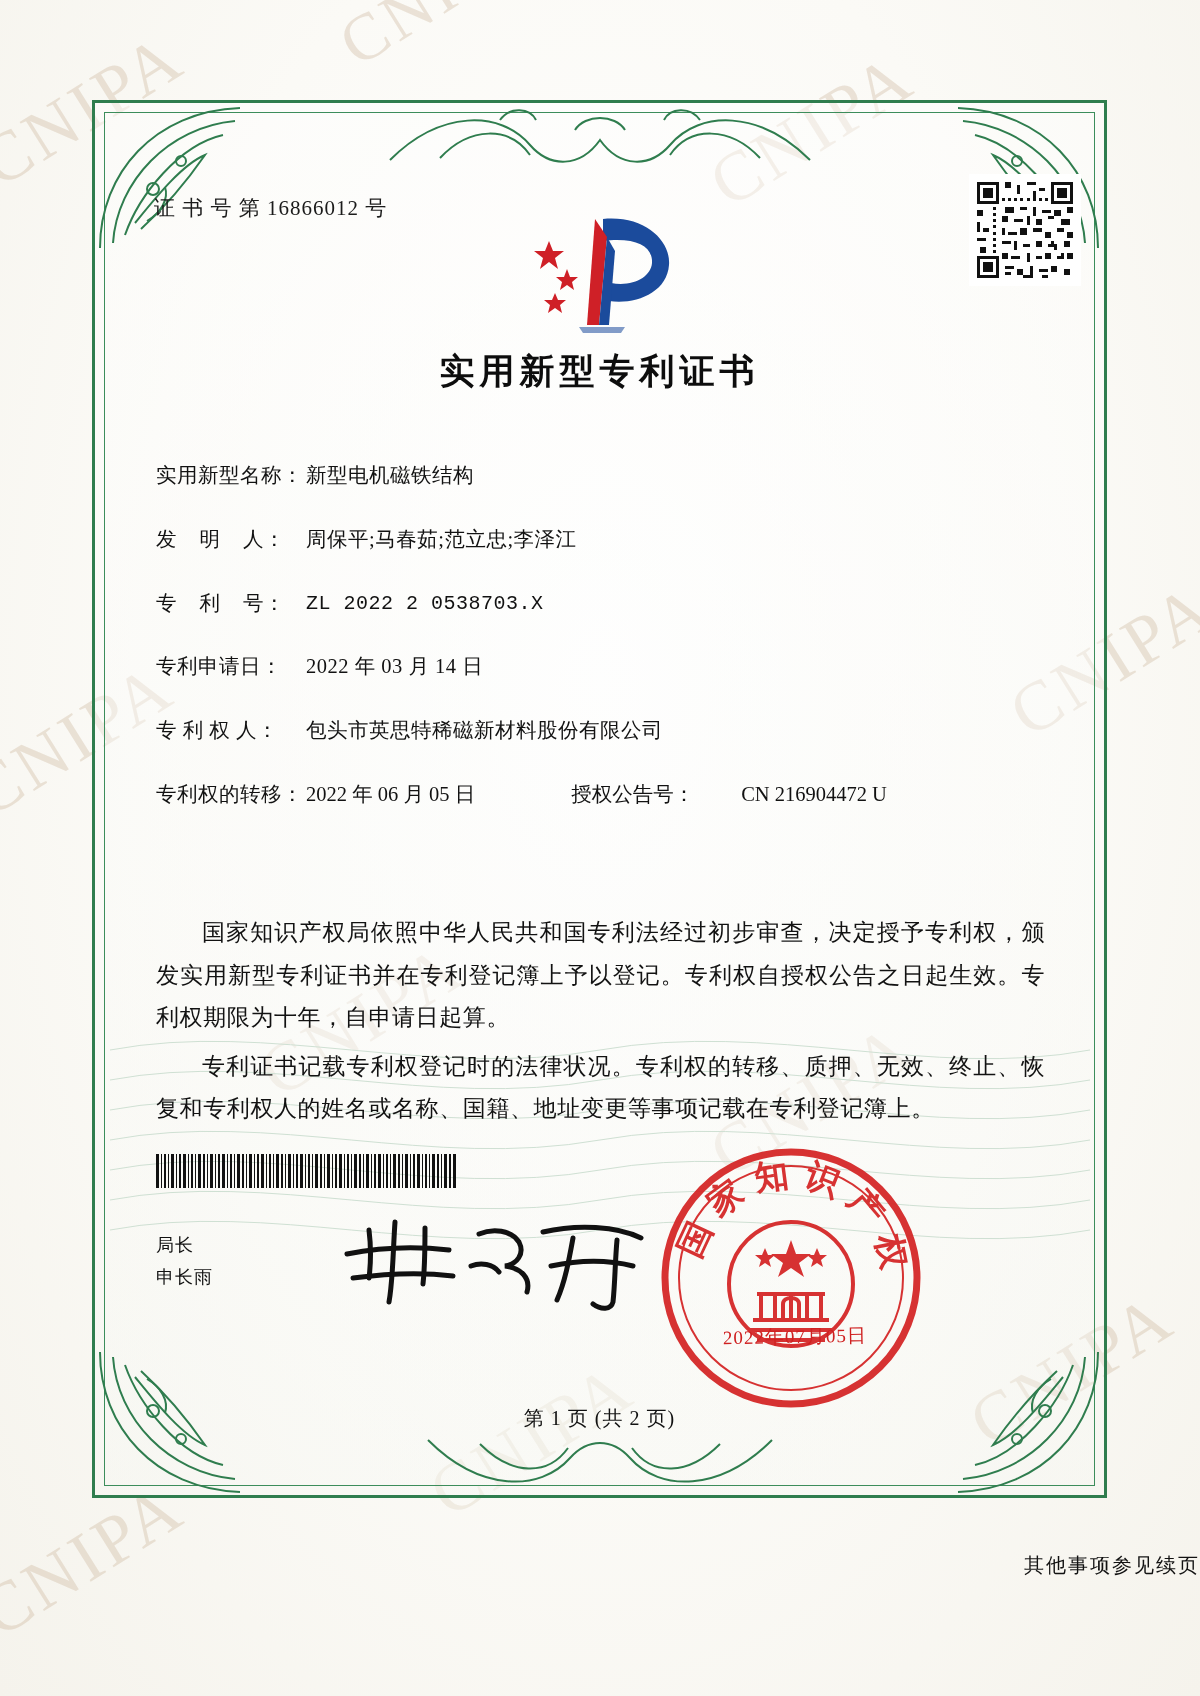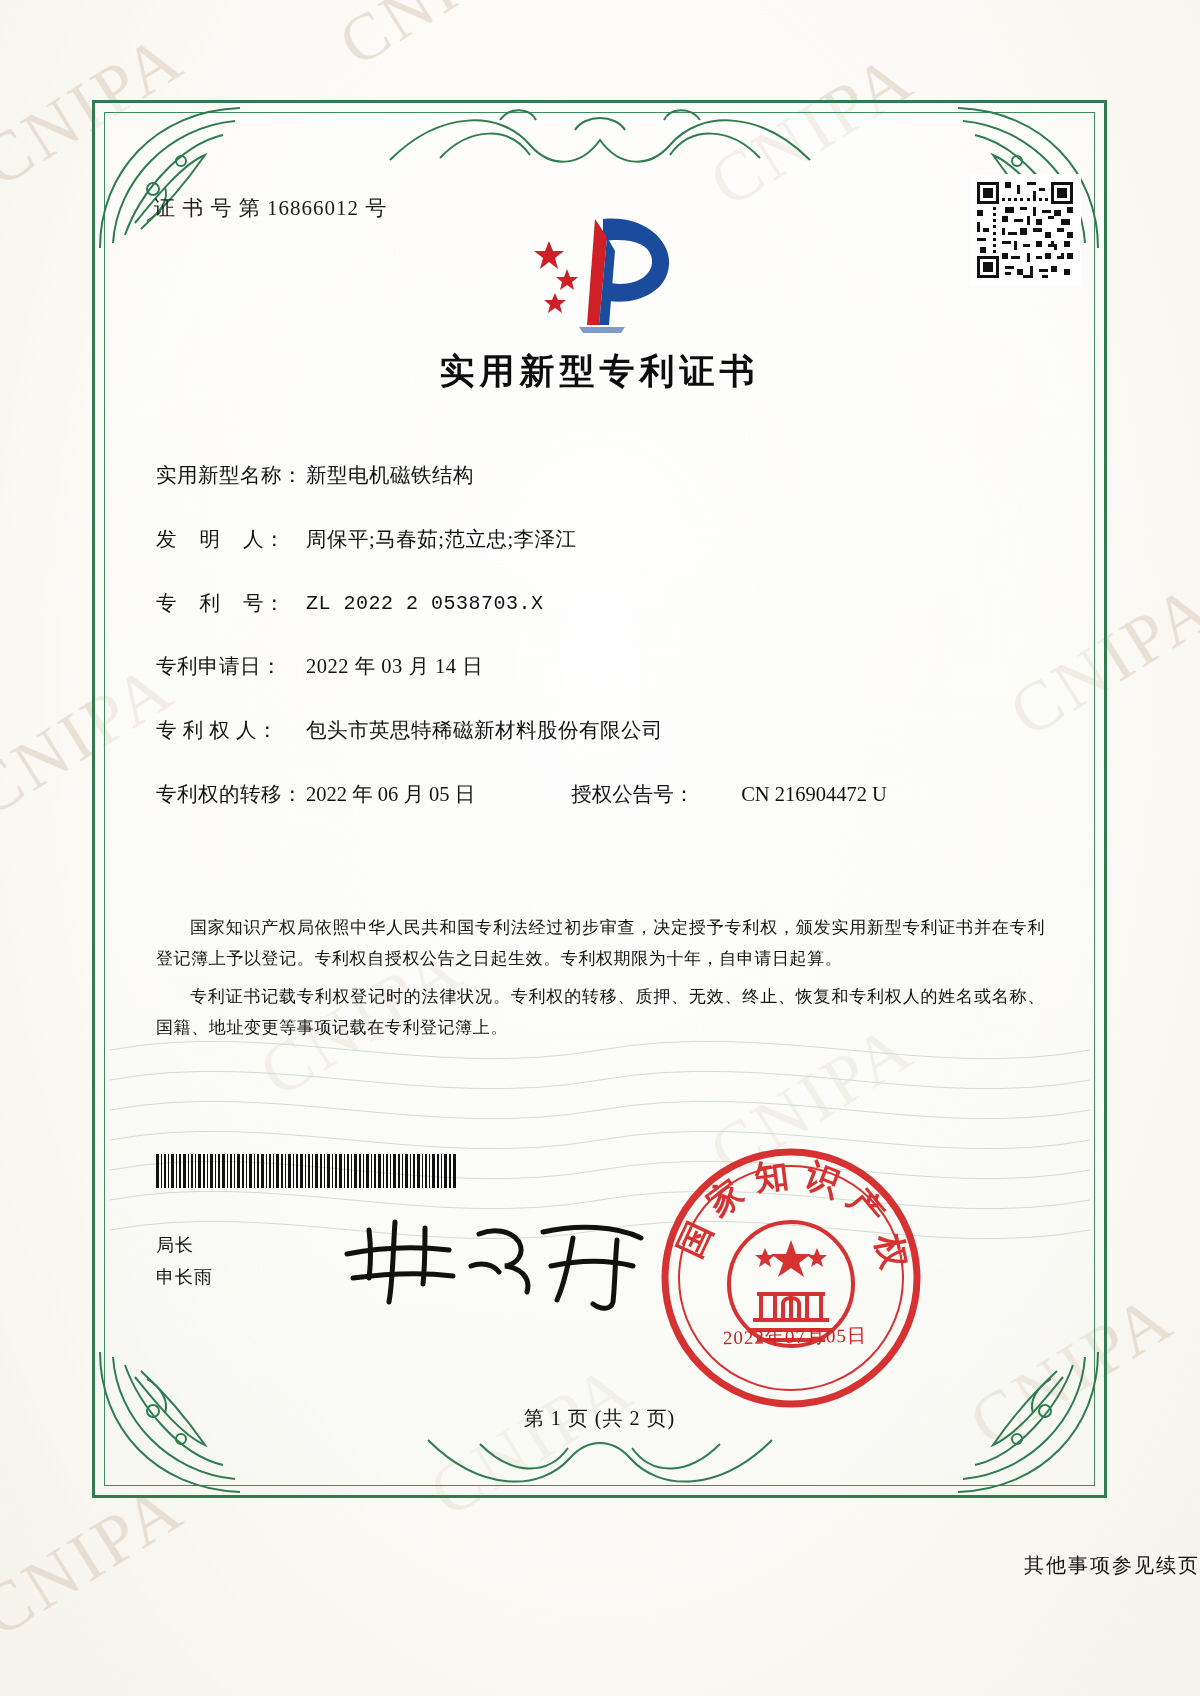--- a/index.html
+++ b/index.html
@@ -157,21 +157,21 @@
     font-family: "Liberation Mono", "DejaVu Sans Mono", monospace;
     letter-spacing: 1px;
     font-size: 20px;
   }
 
   .paras {
     position: absolute;
     left: 52px;
     right: 50px;
     top: 800px;
-    font-size: 17px;
+    font-size: 23px;
     line-height: 1.85;
     color: #121212;
     letter-spacing: 0.6px;
     text-align: justify;
   }
   .paras p {
     margin: 0 0 6px 0;
     text-indent: 2em;
   }
 

